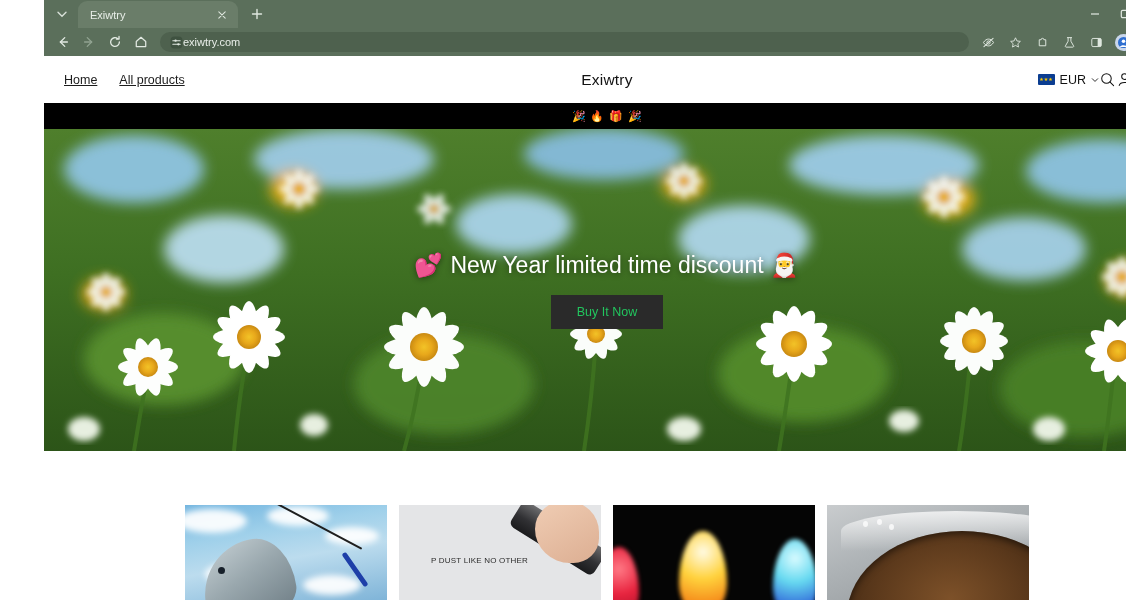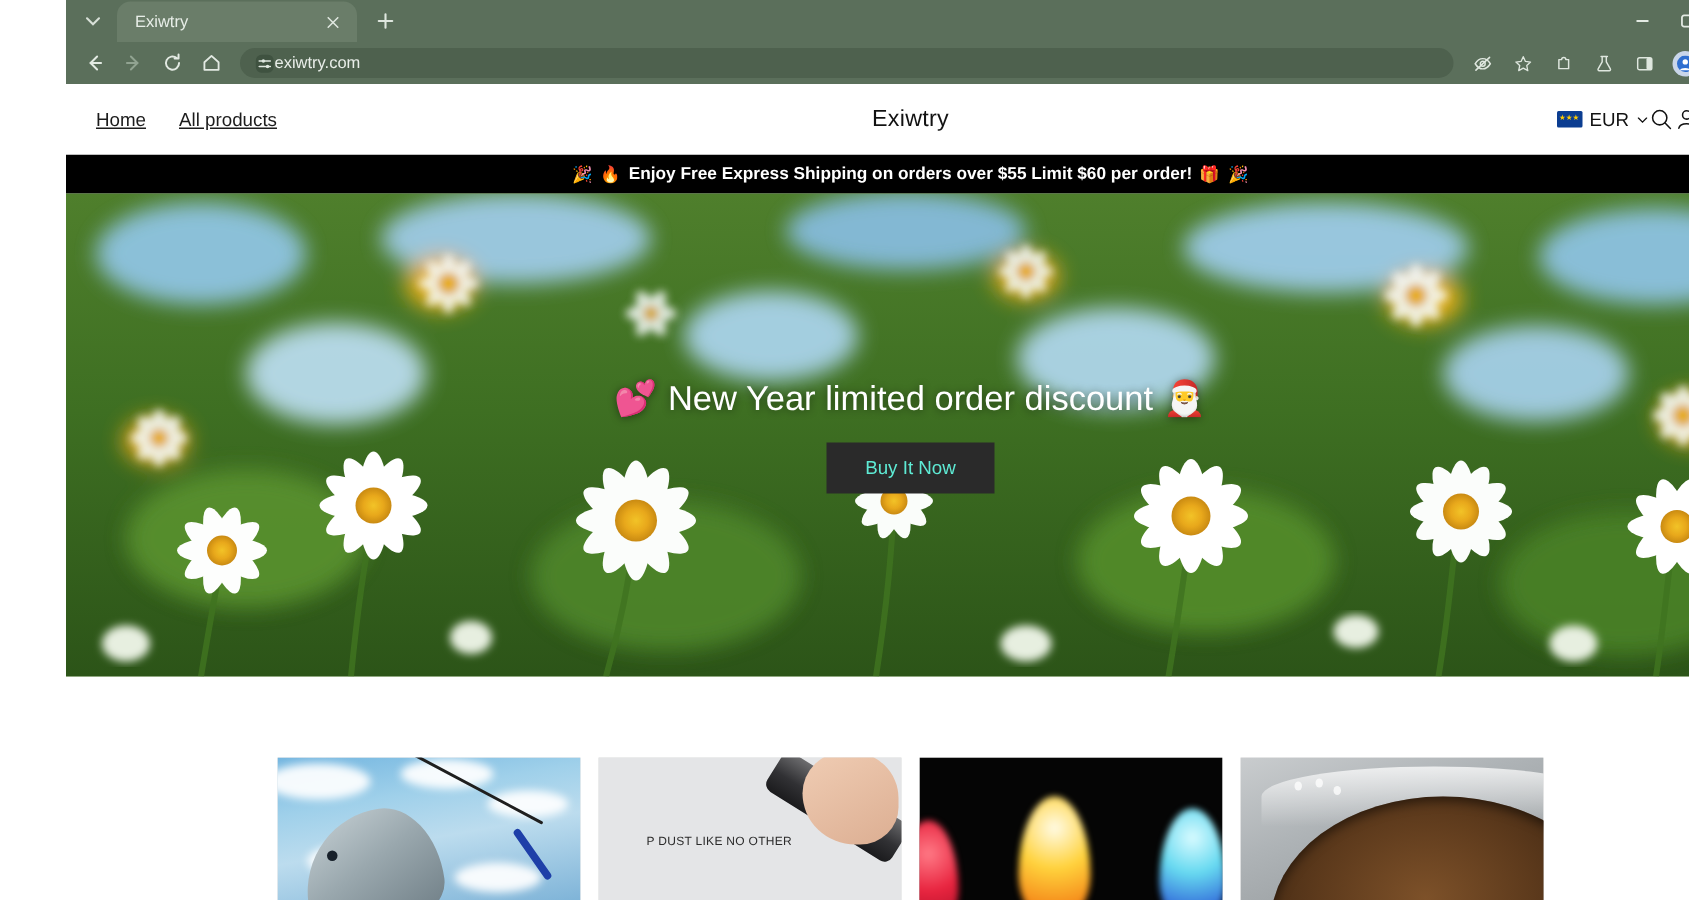--- a/index.html
+++ b/index.html
@@ -122,21 +122,21 @@
   .hero-content {
     position: absolute; inset: 0; display: flex; flex-direction: column;
     align-items: center; justify-content: center; gap: 16px;
   }
   .hero-title {
     font-size: 23px; color: #fff; font-weight: 400;
     text-shadow: 0 1px 6px rgba(0,0,0,.45);
     display: flex; align-items: center; gap: 7px;
   }
   .hero-btn {
-    background: #2a2a2a; color: #5eead4; border: none;
+    background: #2a2a2a; color: #22c55e; border: none;
     font-size: 12.5px; padding: 10px 26px; cursor: pointer;
     font-family: "Liberation Sans", sans-serif;
   }
 
   
   .collection { background: #fff; padding-top: 28px; }
   .collection-title {
     text-align: center; font-size: 21px; color: #121212; font-weight: 400;
     letter-spacing: .2px;
   }
@@ -405,21 +405,20 @@
         <svg class="hicon" viewBox="0 0 20 20">
           <rect x="3.8" y="6.4" width="12.4" height="11" rx="1" stroke="#121212" stroke-width="1.2" fill="none"></rect>
           <path d="M7.2 6.4 V4.6 A2.8 2.8 0 0 1 12.8 4.6 V6.4" stroke="#121212" stroke-width="1.2" fill="none"></path>
         </svg>
       </div>
     </div>
 
     <div class="announce">
       <span class="em">🎉</span>
       <span class="em">🔥</span>
-      <span>Enjoy Free Express Shipping on orders over $55 Limit $60 per order!</span>
       <span class="em">🎁</span>
       <span class="em">🎉</span>
     </div>
 
     <div class="hero">
       <svg class="hero-bg" viewBox="0 0 1126 322" preserveAspectRatio="none">
         <defs>
           <radialGradient id="dz" cx="50%" cy="50%" r="50%">
             <stop offset="0%" stop-color="#f2c327"></stop>
               <stop offset="55%" stop-color="#e8a81b"></stop>
@@ -608,21 +607,21 @@
           <ellipse cx="270" cy="296" rx="14" ry="11"></ellipse>
           <ellipse cx="640" cy="300" rx="17" ry="12"></ellipse>
           <ellipse cx="860" cy="292" rx="15" ry="11"></ellipse>
           <ellipse cx="1005" cy="300" rx="16" ry="12"></ellipse>
         </g>
       </svg>
 
       <div class="hero-content">
         <div class="hero-title">
           <span>💕</span>
-          <span>New Year limited order discount</span>
+          <span>New Year limited time discount</span>
           <span>🎅</span>
         </div>
         <button class="hero-btn">Buy It Now</button>
       </div>
     </div>
 
     <div class="collection">
 
       <div class="cards">
 

